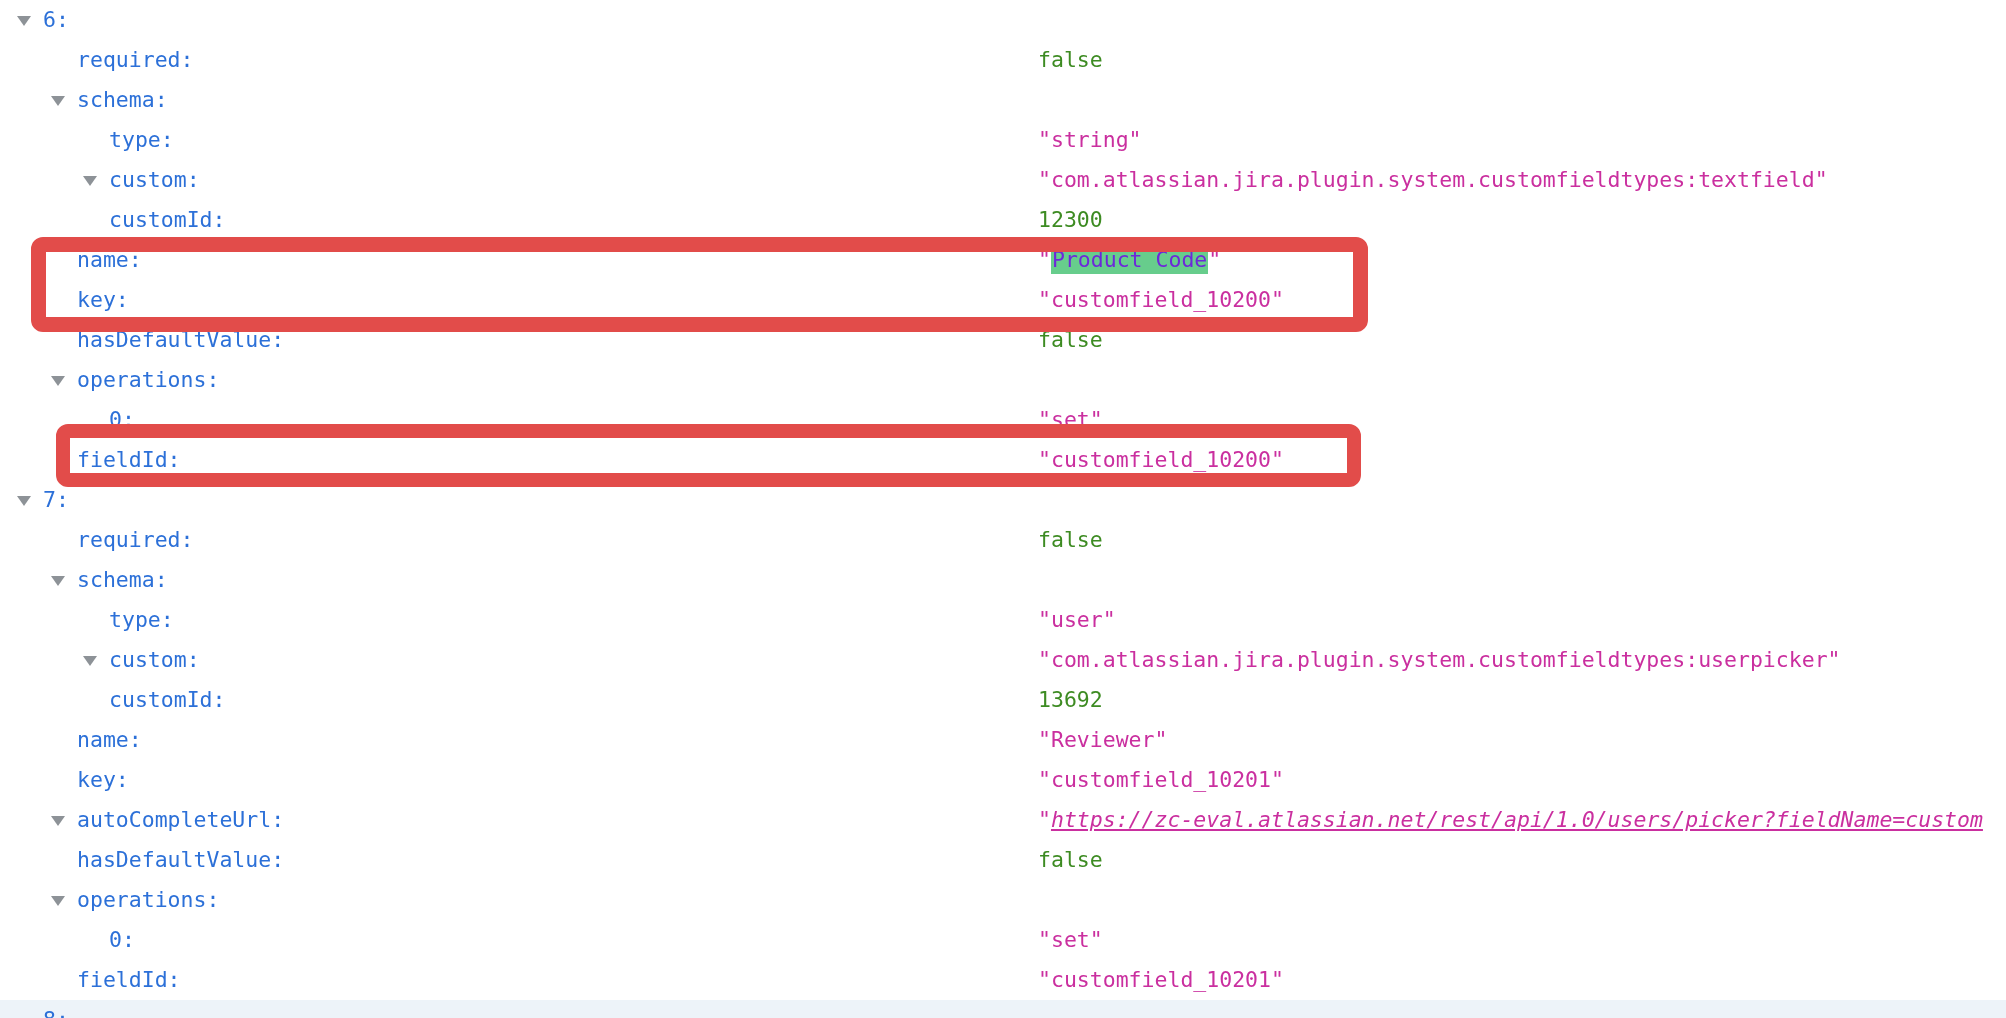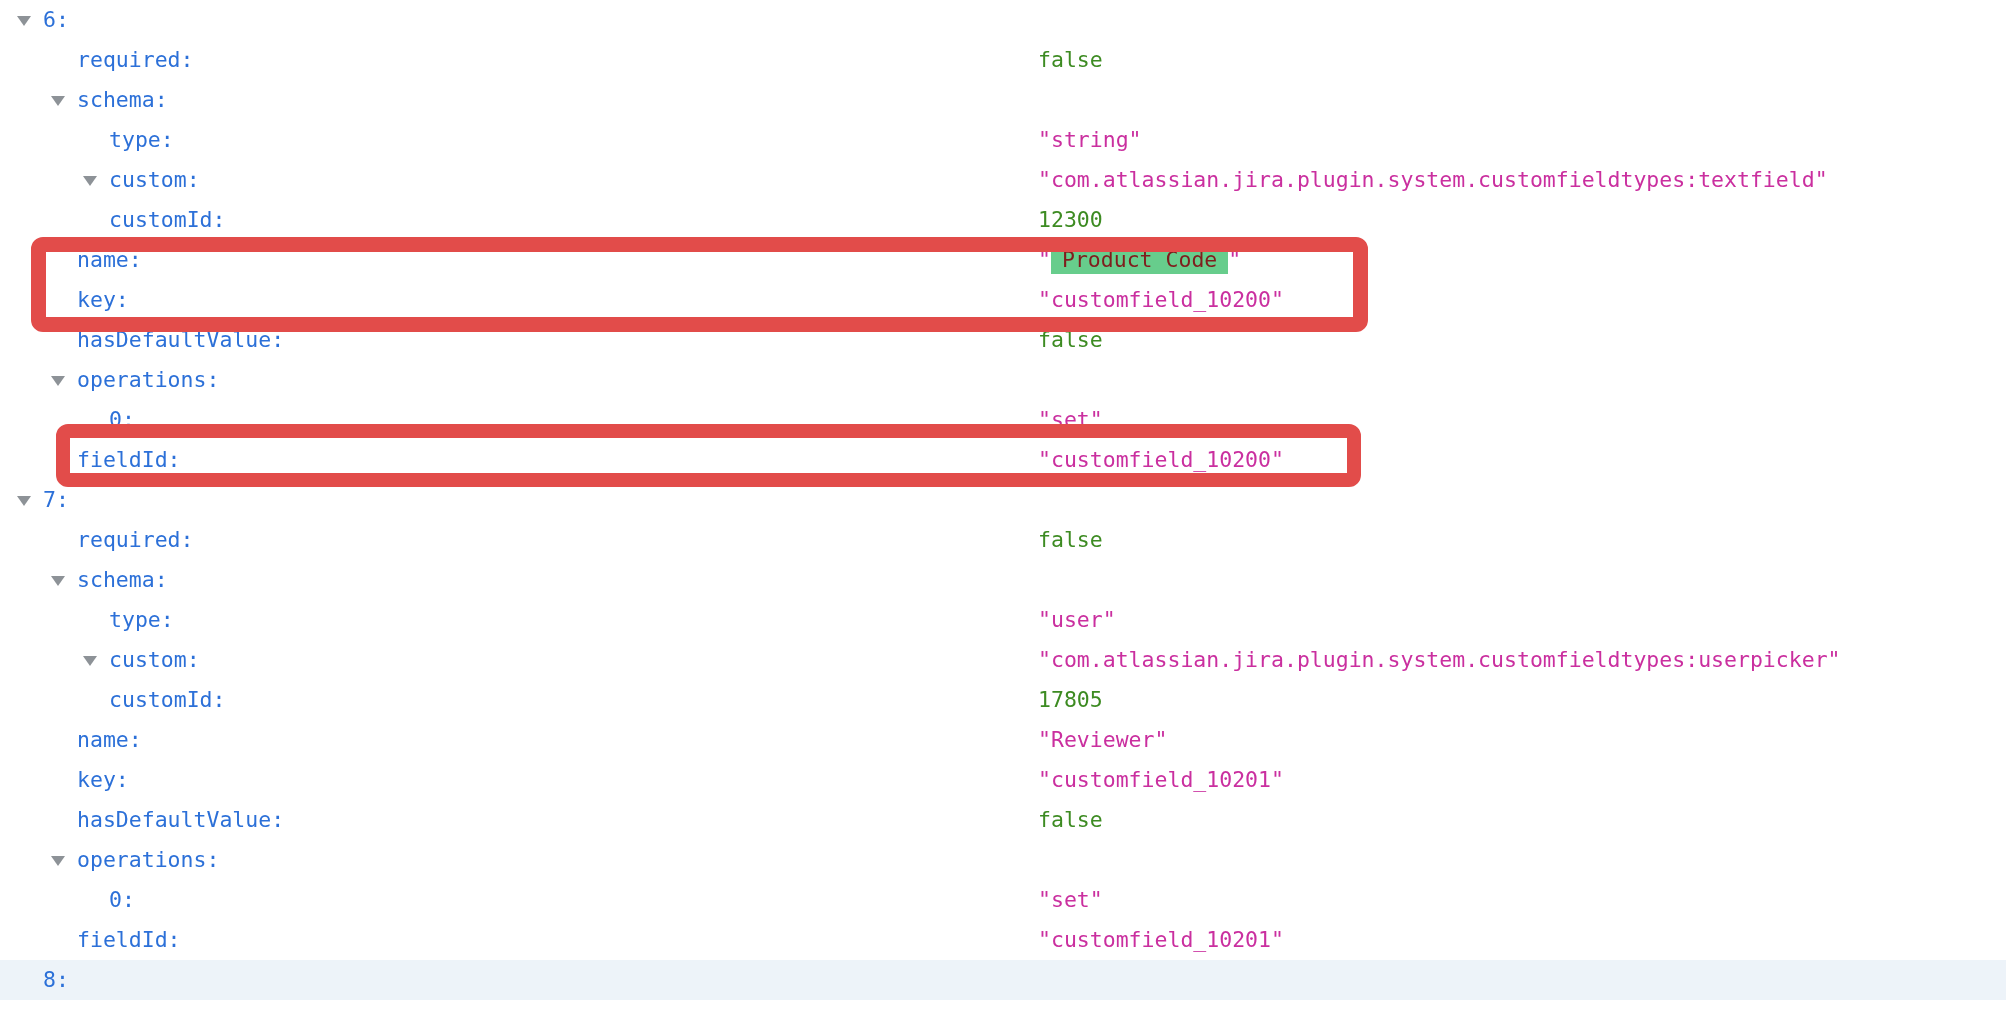--- a/index.html
+++ b/index.html
@@ -42,22 +42,22 @@
     left: 1038px;
     top: 0;
     height: 40px;
     line-height: 40px;
   }
   .v-keyword, .v-number { color: var(--value_green); }
   .v-string { color: var(--value_magenta); }
   .v-quote { color: var(--value_magenta); font-style: normal; }
   .v-mark {
     background: var(--highlight_green);
-    color: #7f1d1d;
-    padding: 2px 11px;
+    color: #6d28d9;
+    padding: 2px 1px;
     margin-top: 20px;
   }
   .v-link {
     color: var(--value_magenta);
     font-style: italic;
     text-decoration: underline;
   }
   .annotation {
     position: absolute;
     border-style: solid;
@@ -154,31 +154,36 @@
     <span class="val v-string">"user"</span>
   </div>
       <div class="row">
     <span class="twisty" style="display: block; left: 83px;"></span>
     <span class="key" style="margin-left: 109px;">custom:</span>
     <span class="val v-string">"com.atlassian.jira.plugin.system.customfieldtypes:userpicker"</span>
   </div>
       <div class="row">
     
     <span class="key" style="margin-left: 109px;">customId:</span>
-    <span class="val v-number">17805</span>
+    <span class="val v-number">13692</span>
   </div>
       <div class="row">
     
     <span class="key" style="margin-left: 77px;">name:</span>
     <span class="val v-string">"Reviewer"</span>
   </div>
       <div class="row">
     
     <span class="key" style="margin-left: 77px;">key:</span>
     <span class="val v-string">"customfield_10201"</span>
+  </div>
+      <div class="row">
+    <span class="twisty" style="display: block; left: 51px;"></span>
+    <span class="key" style="margin-left: 77px;">autoCompleteUrl:</span>
+    <span class="val"><span class="v-quote">"</span><span class="v-link">https://zc-eval.atlassian.net/rest/api/1.0/users/picker?fieldName=custom</span></span>
   </div>
       <div class="row">
     
     <span class="key" style="margin-left: 77px;">hasDefaultValue:</span>
     <span class="val v-keyword">false</span>
   </div>
       <div class="row">
     <span class="twisty" style="display: block; left: 51px;"></span>
     <span class="key" style="margin-left: 77px;">operations:</span>
     

